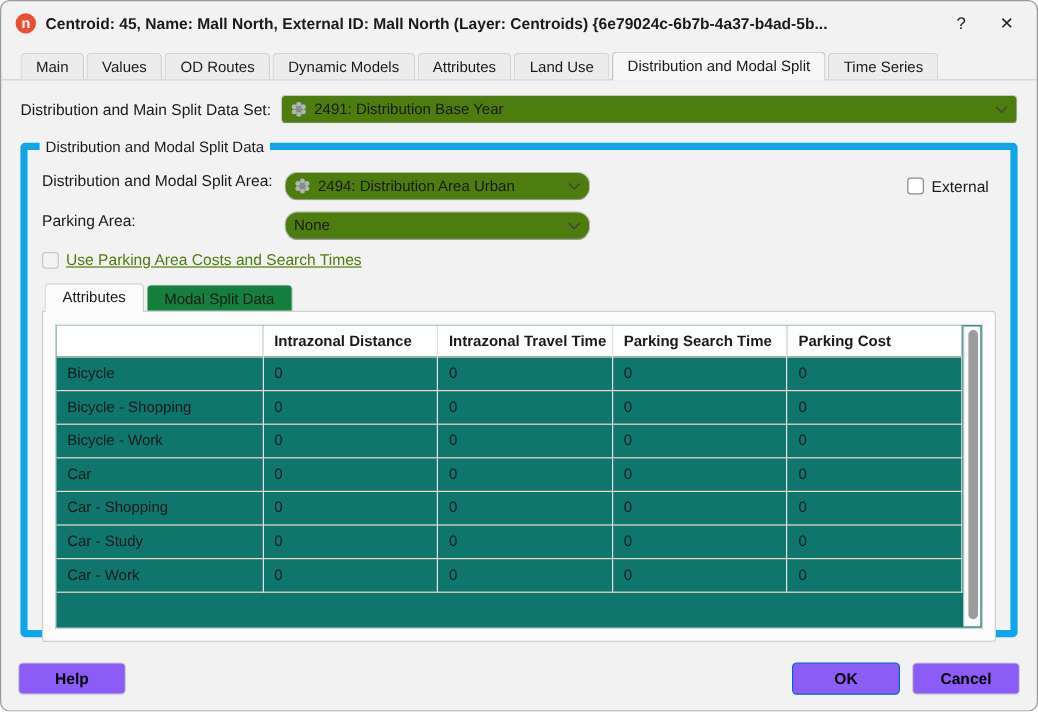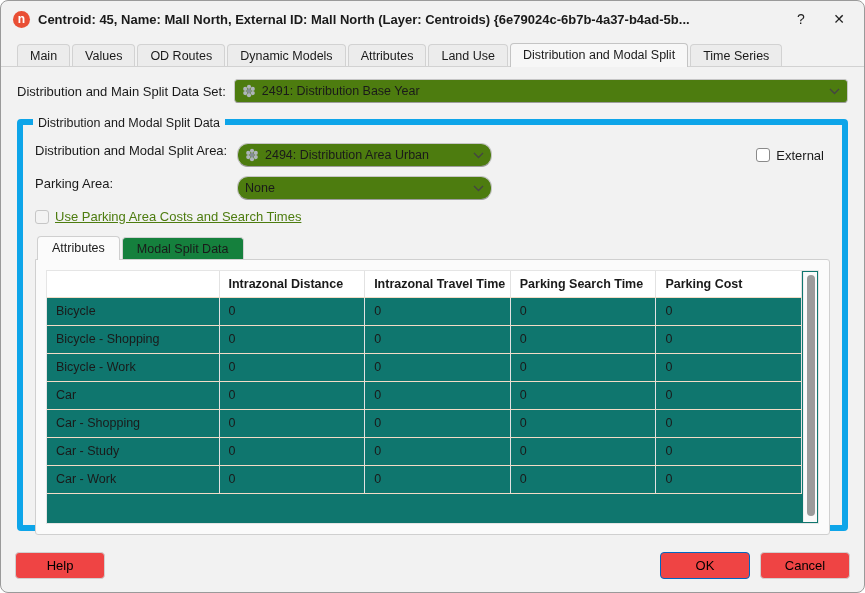--- a/index.html
+++ b/index.html
@@ -103,23 +103,23 @@
   .vscroll {
     position:absolute; top:1px; right:1px; bottom:1px; width:14px;
     background:#fafafa; border-left:1px solid #ededed;
   }
   .vthumb { position:absolute; top:3px; left:3px; width:8px; bottom:6px; background:#9b9b9b; border-radius:4px; }
 
   
   .footer { position:absolute; left:14px; right:14px; bottom:13px; display:flex; align-items:center; }
   .btn {
     min-width:90px; height:27px; padding:0 14px;
-    border:1px solid #d0d0d0; border-radius:4px; background:#ef4444;
+    border:1px solid #d0d0d0; border-radius:4px; background:#8b5cf6;
     display:flex; align-items:center; justify-content:center;
-    font-size:13px; font-family:"Liberation Sans", sans-serif;
+    font-size:13px; font-family:"Liberation Sans", sans-serif;font-weight:bold;
   }
   .btn-ok { margin-left:auto; border:1.5px solid #0067c0; }
   .btn-cancel { margin-left:10px; }
 </style>
 </head>
 <body>
 
 <div class="window">
 
   <div class="titlebar">

